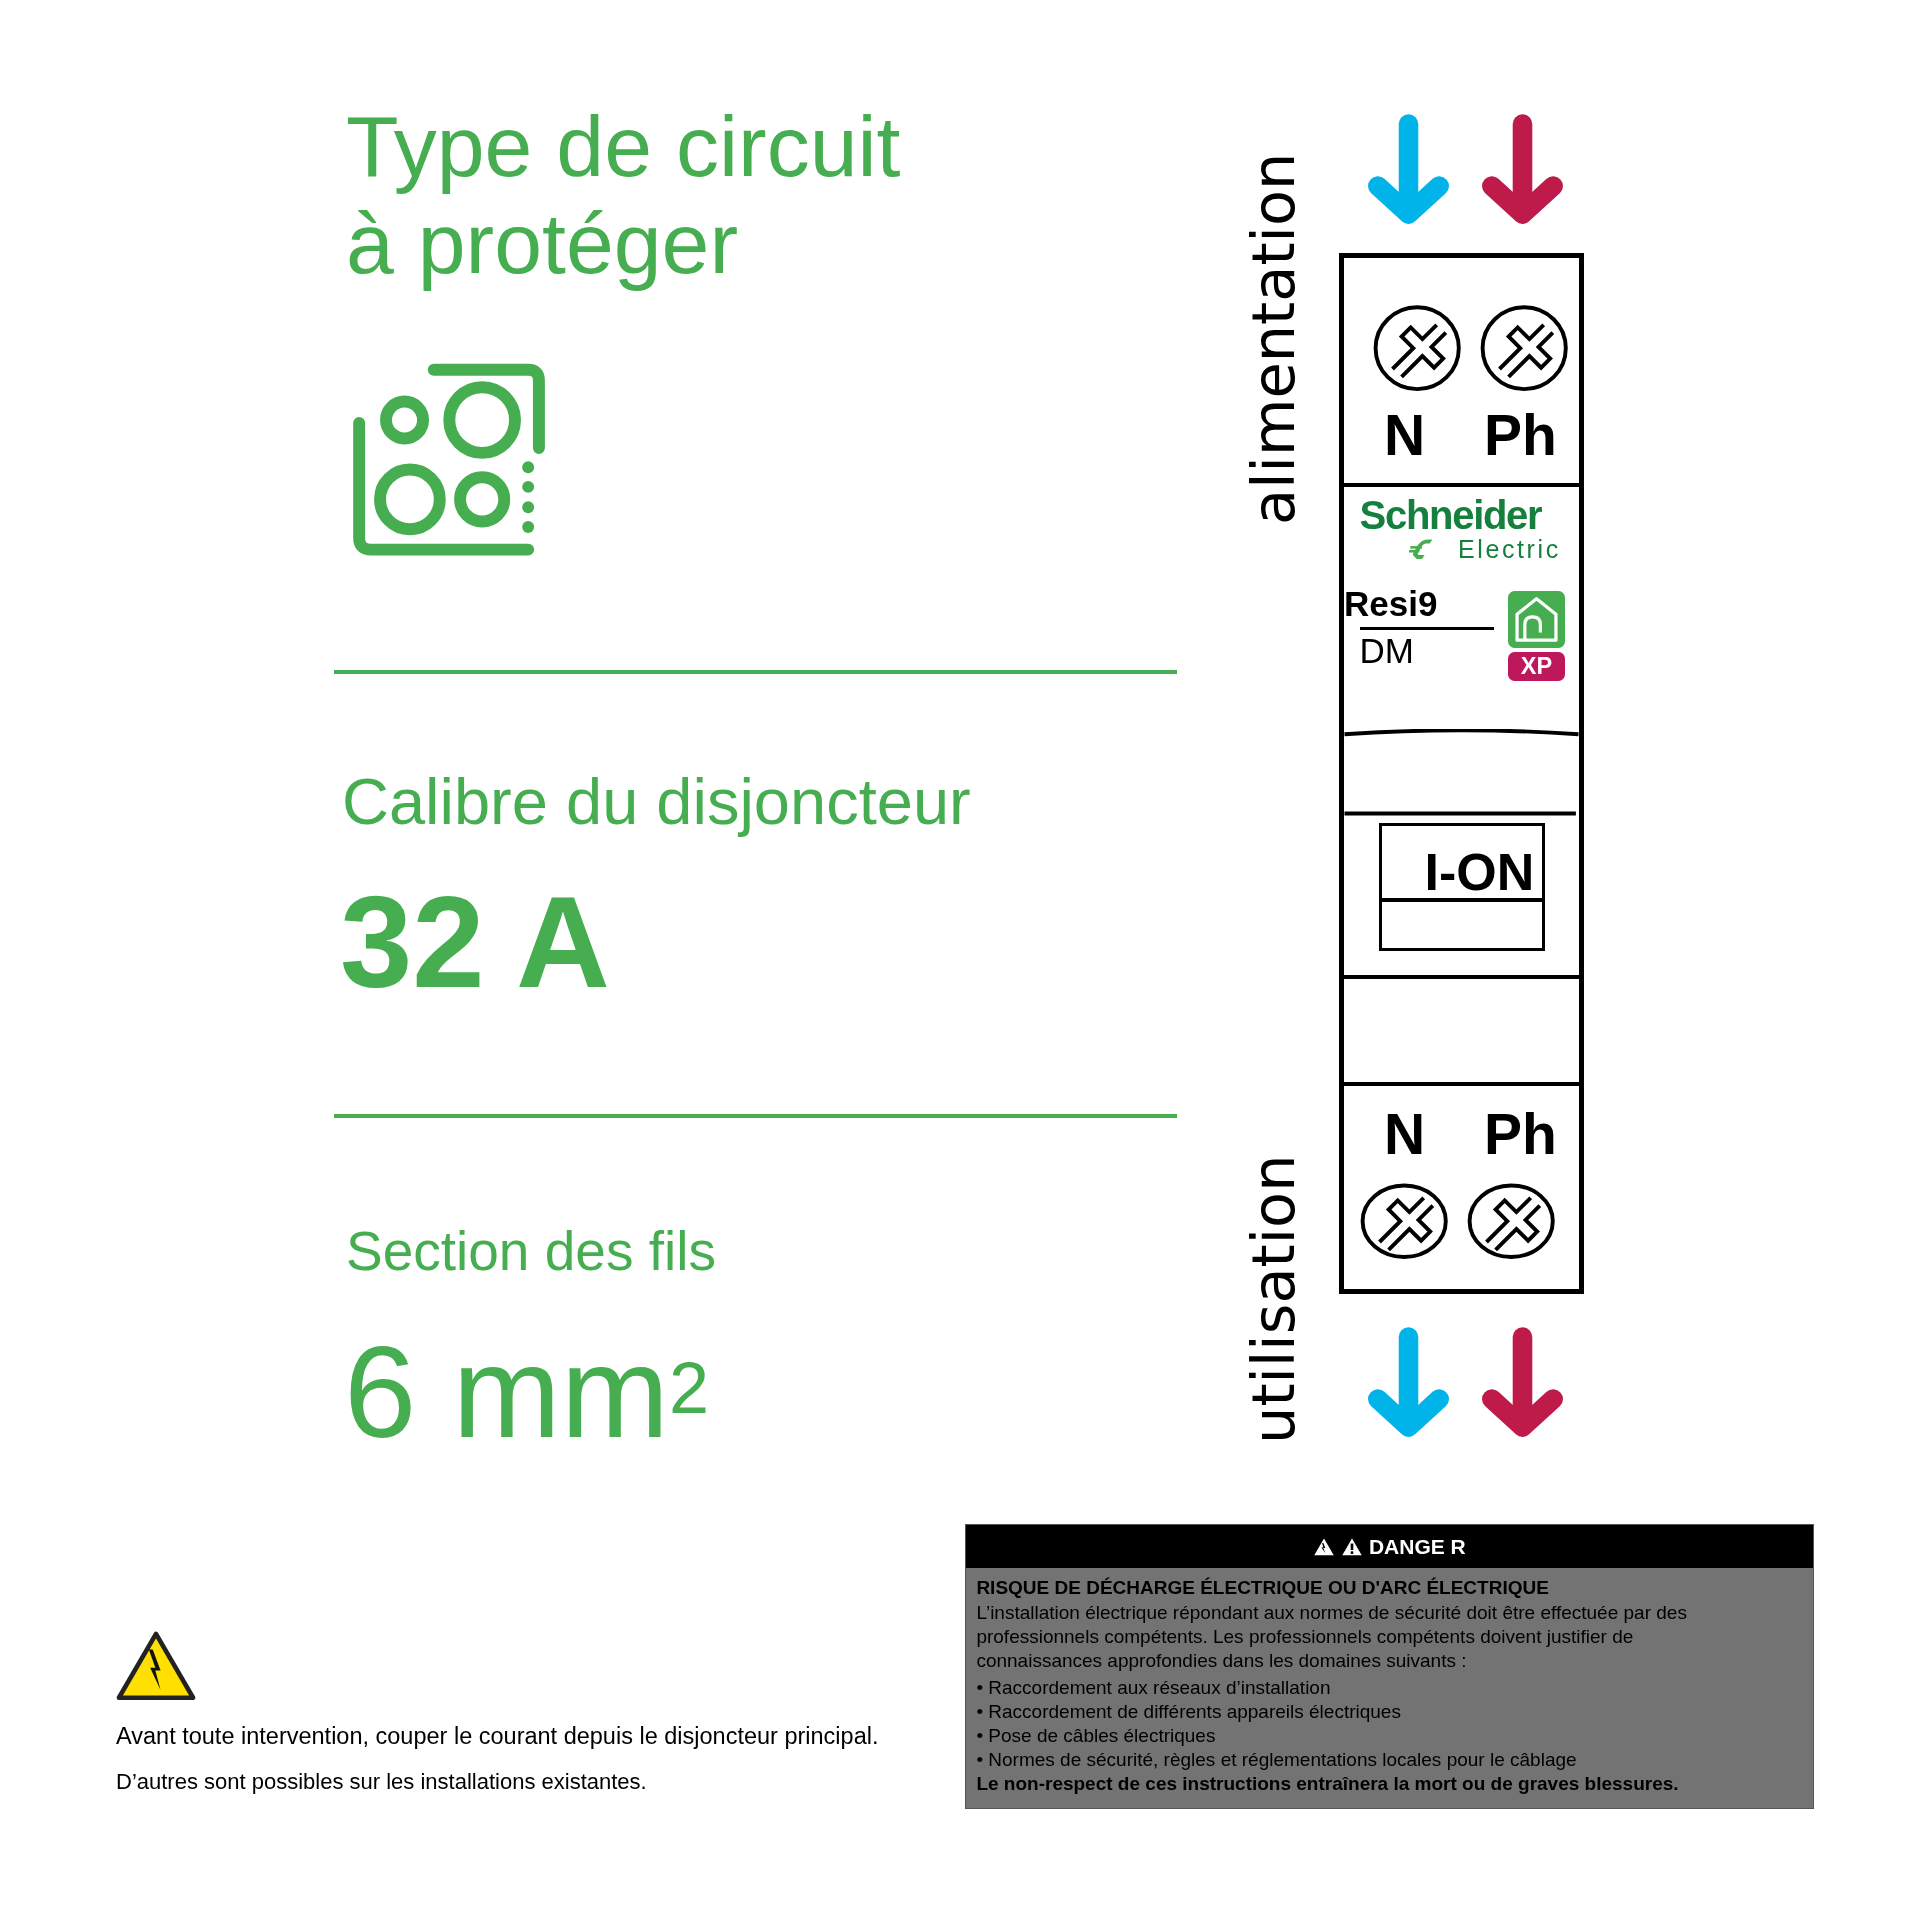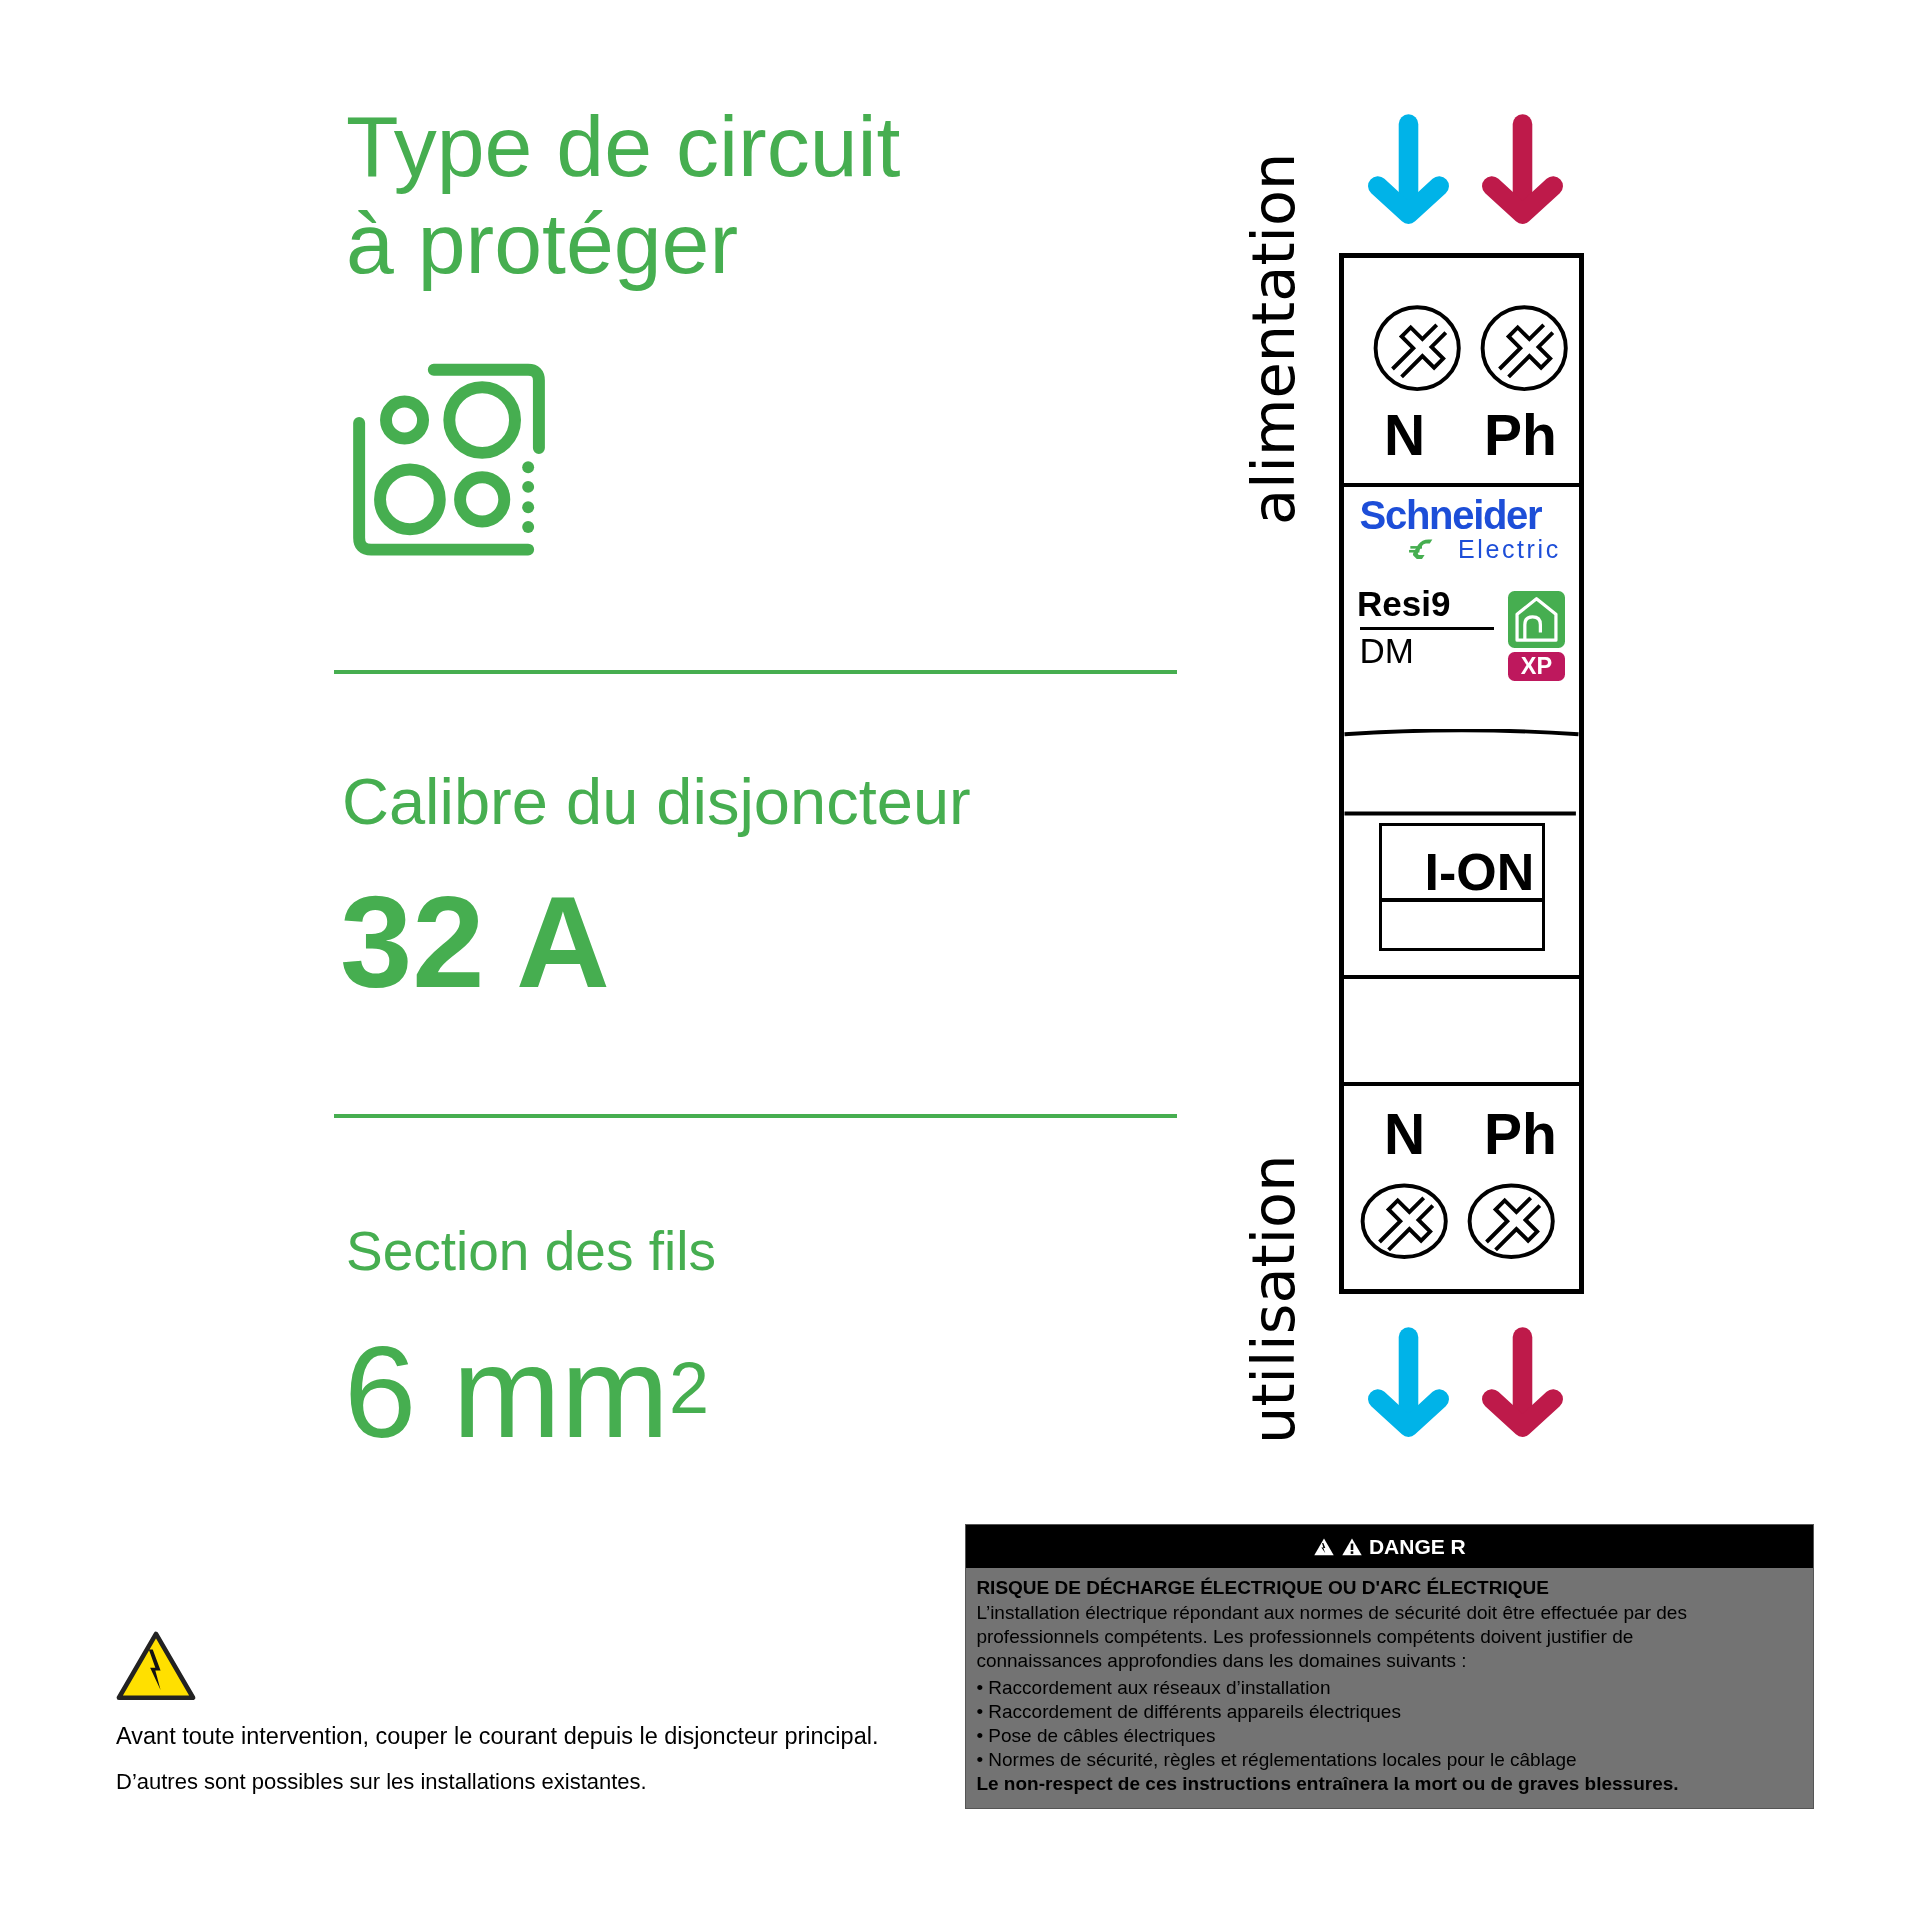--- a/index.html
+++ b/index.html
@@ -13,21 +13,21 @@
   .v1 { left:340px; top:877px; font-size:130px; font-weight:bold; line-height:130px; }
   .t3 { left:346px; top:1206px; font-size:55px; line-height:91px;text-align:right; }
   .v2 { left:344px; top:1327px; font-size:130px; line-height:130px; }
   .v2 sup { font-size:72px; vertical-align:top; position:relative; top:-3.9px; }
 
   .vert { position:absolute; font-family:"DejaVu Sans", sans-serif; font-size:59px; color:#000; white-space:nowrap; transform:rotate(-90deg); transform-origin:left top; }
 
   .breaker { position:absolute; left:1339px; top:253px; width:245px; height:1041px; border:5.2px solid #000; box-sizing:border-box; background:#fff; }
   .hline { position:absolute; left:0; right:0; height:3.9px; background:#000; }
   .term-label { position:absolute; font-family:"Liberation Sans", sans-serif; font-weight:bold; font-size:57px; color:#000; line-height:1; }
-  .brand { position:absolute; font-family:"Liberation Sans", sans-serif; font-weight:bold; color:#1d4ed8; }
+  .brand { position:absolute; font-family:"Liberation Sans", sans-serif; font-weight:bold; color:#15803d; }
   .model { position:absolute; font-family:"Liberation Sans", sans-serif; color:#000; }
   .xp-house { position:absolute; background:#46ae50; border-radius:6.5px; }
   .xp-badge { position:absolute; background:#be185d; border-radius:6.5px; color:#fff; font-family:"Liberation Sans", sans-serif; font-weight:bold; text-align:center; }
   .ion-box { position:absolute; border:3.9px solid #000; box-sizing:border-box; }
   .ion-text { position:absolute; left:0; right:0; text-align:center; font-family:"Liberation Sans", sans-serif; font-weight:bold; font-size:52px; line-height:1; color:#000; }
 
   .danger { position:absolute; left:965px; top:1524px; width:849px; height:285px; border:1.3px solid #555; box-sizing:border-box; background:#737373; }
   .danger-head { position:absolute; left:0; top:0; right:0; height:43px; background:#000; color:#fff; text-align:center; font-family:"Liberation Sans", sans-serif; font-weight:bold; font-size:21px; line-height:43px; }
   .danger-body { position:absolute; left:10.4px; top:51px; right:10.4px; font-family:"Liberation Sans", sans-serif; font-size:19px; color:#000; line-height:24px; }
   .danger-body p { margin:0; }
@@ -108,21 +108,21 @@
   <div class="hline" style="top:225px;"></div>
 
   <div class="brand" style="left:15.6px; top:235px; font-size:40px; letter-spacing:-1.3px;">Schneider</div>
   <svg class="abs" style="left:65px; top:279px;" width="26" height="22" viewBox="0 0 40 34">
     <path d="M8 30 Q4 28 8 22 L14 12 Q20 4 30 4 L36 4 L32 10 L26 10 Q22 10 20 14 L14 24 Q12 28 18 28 L24 28 L20 34 L12 34 Z" fill="#46ae50"></path>
     <rect x="2" y="14" width="18" height="4" fill="#46ae50"></rect>
     <rect x="0" y="20" width="16" height="4" fill="#46ae50"></rect>
   </svg>
   <div class="brand" style="left:90px; top:277px; font-size:25px; font-weight:normal; letter-spacing:2.6px;margin-left:24px;">Electric</div>
 
-  <div class="model" style="left:13px; top:326px; font-size:35px; font-weight:bold;">Resi9</div>
+  <div class="model" style="left:0; top:326px; font-size:35px; font-weight:bold;">Resi9</div>
   <div style="position:absolute; left:15.6px; top:369px; width:134px; height:2.6px; background:#000;"></div>
   <div class="model" style="left:15.6px; top:373px; font-size:35px;">DM</div>
 
   <div class="xp-house" style="left:164px; top:333px; width:57px; height:57px;">
     <svg width="57" height="57" viewBox="0 0 88 88">
       <path d="M14 76 V36 L44 12 L74 36 V76 Z" fill="none" stroke="#fff" stroke-width="5" stroke-linejoin="round"></path>
       <path d="M26 76 V52 Q26 40 38 40 Q50 40 50 52 V64" fill="none" stroke="#fff" stroke-width="5"></path>
     </svg>
   </div>
   <div class="xp-badge" style="left:164px; top:394px; width:57px; height:29px; font-size:23.5px; line-height:29px;">XP</div>

